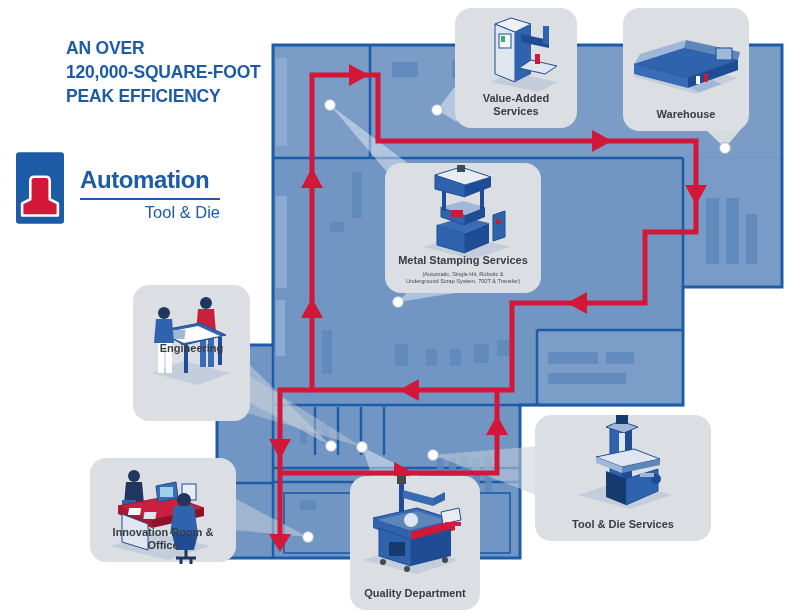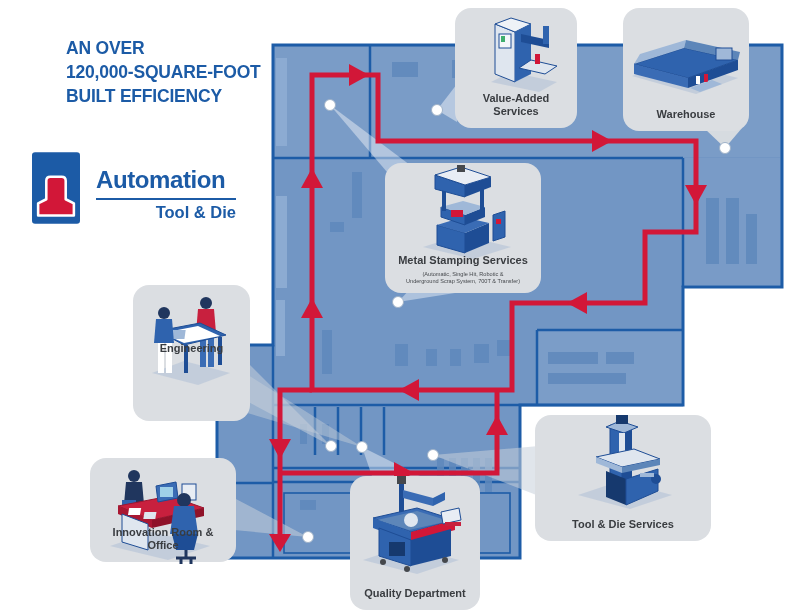--- a/index.html
+++ b/index.html
@@ -4,26 +4,26 @@
 <style>
   html,body{margin:0;padding:0;background:#ffffff;}
   .stage{position:relative;width:792px;height:612px;background:#ffffff;overflow:hidden;
          font-family:"Liberation Sans",sans-serif;}
   .floor-svg{position:absolute;left:0;top:0;z-index:1;}
 
   
   .headline{position:absolute;left:28px;top:36px;z-index:3;color:#1c5ba6;
             font-weight:800;font-size:17.5px;line-height:24px;letter-spacing:-0.2px;margin-left:38px;}
   
-  .logo{position:absolute;left:32px;top:152px;z-index:3;display:flex;align-items:flex-start;}
+  .logo{position:absolute;left:16px;top:152px;z-index:3;display:flex;align-items:flex-start;}
   .logo-mark{width:48px;height:72px;}
   .logo-text{margin-left:16px;padding-top:14px;width:140px;}
   .logo-name{color:#1c5ba6;font-size:24px;font-weight:600;letter-spacing:-0.4px;
              border-bottom:2px solid #1c5ba6;padding-bottom:4px;}
-  .logo-tag{color:#1c5ba6;font-size:16.5px;font-weight:700;text-align:right;margin-top:3px;}
+  .logo-tag{color:#1c5ba6;font-size:16.5px;font-weight:400;text-align:right;margin-top:3px;}
 
   
   .card{position:absolute;z-index:2;background:#dbdee2;border-radius:16px;
         display:flex;flex-direction:column;align-items:center;justify-content:flex-end;}
   .card .illo{position:absolute;top:0;left:0;right:0;display:flex;justify-content:center;}
   .card .label{position:relative;color:#393c40;font-size:11px;font-weight:700;
                text-align:center;line-height:13px;padding:0 6px 10px 6px;}
   .card .sublabel{position:relative;color:#45484c;font-size:5.6px;font-weight:400;
                   text-align:center;line-height:7px;padding:0 4px 8px 4px;margin-top:-6px;}
   .card-va{left:455px;top:8px;width:122px;height:120px;}
@@ -141,21 +141,21 @@
       <circle cx="331" cy="446" r="5.5"></circle>
       <circle cx="362" cy="447" r="5.5"></circle>
       <circle cx="433" cy="455" r="5.5"></circle>
       <circle cx="308" cy="537" r="5.5"></circle>
     </g>
   </svg>
 
   <div class="headline">
     <div>AN OVER</div>
     <div>120,000-SQUARE-FOOT</div>
-    <div>BUILT EFFICIENCY</div>
+    <div>PEAK EFFICIENCY</div>
   </div>
 
   <div class="logo">
     <svg class="logo-mark" viewBox="0 0 47 70">
       <rect x="0" y="0" width="47" height="70" rx="3" fill="#1c5ba6"></rect>
       <path d="M 6,62 L 6,50 L 14,46 L 14,28 Q 14,24 18,24 L 29,24 Q 33,24 33,28 L 33,46 L 41,50 L 41,62 Z" fill="#d21738" stroke="#ffffff" stroke-width="2.5" stroke-linejoin="round"></path>
     </svg>
     <div class="logo-text">
       <div class="logo-name">Automation</div>
       <div class="logo-tag">Tool &amp; Die</div>

